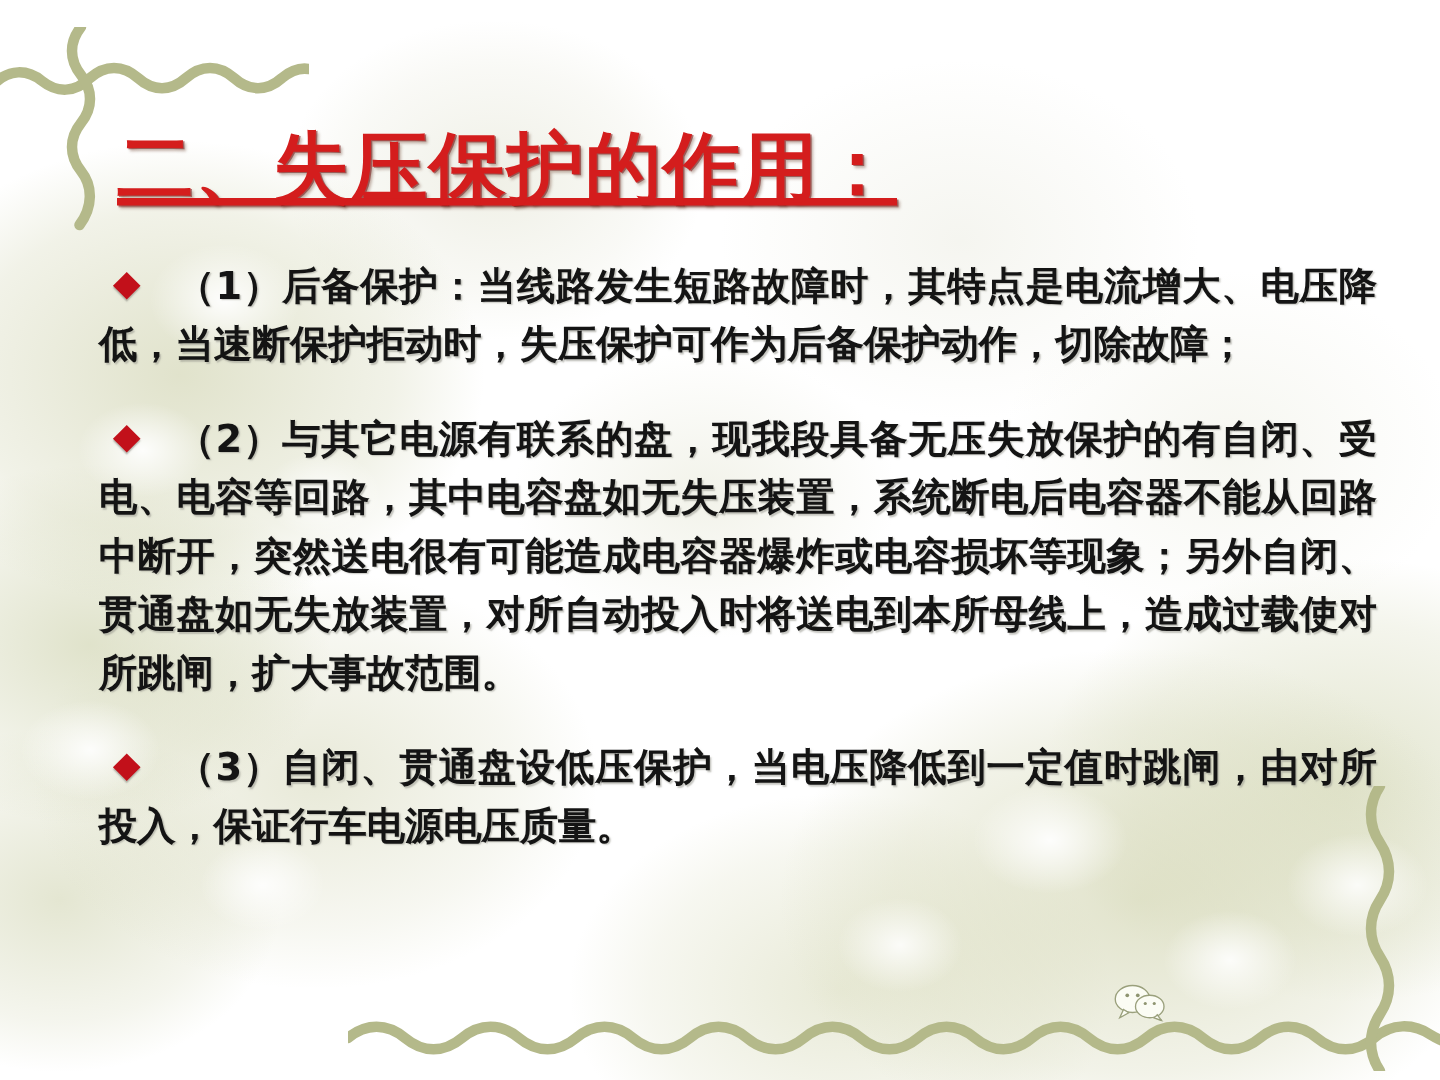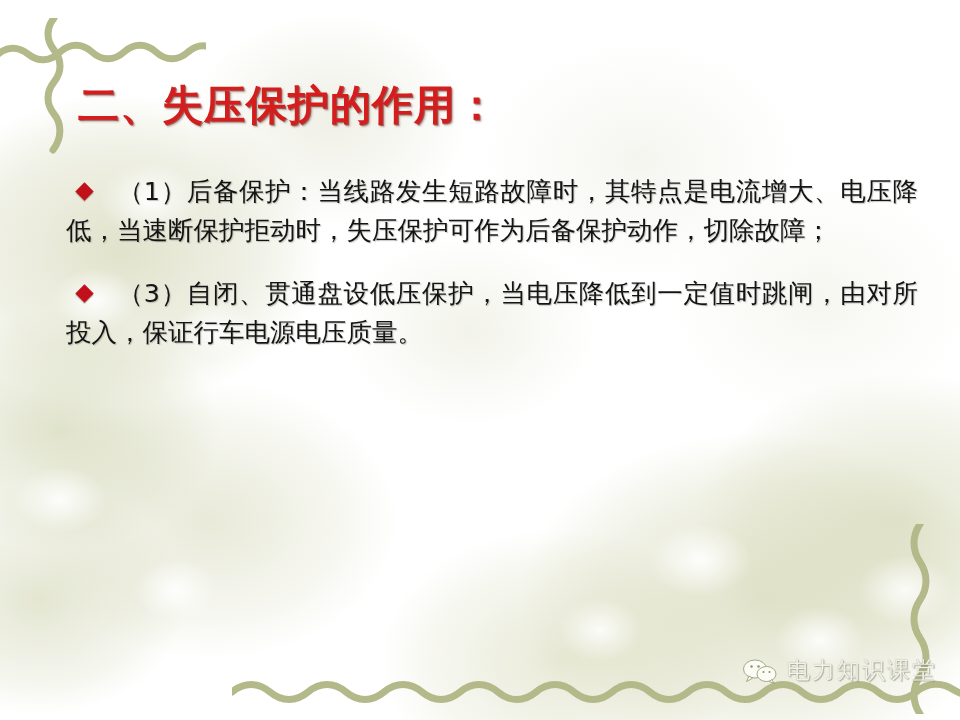--- a/index.html
+++ b/index.html
@@ -63,43 +63,44 @@
   .deco-top-h  { left: -4px;  top: 30px;  width: 210px; height: 40px; }
   .deco-left-v { left: 32px;  top: 18px;  width: 42px;  height: 136px; }
   .deco-bot-h  { left: 232px; top: 670px; width: 730px; height: 40px; }
   .deco-right-v{ left: 900px; top: 524px; width: 42px;  height: 190px; }
 
   
   .title {
     position: absolute;
     left: 78px;
     top: 78px;
-    font-size: 41px;
+    font-size: 51px;
     font-weight: bold;
     letter-spacing: 1px;
     color: #d41d1d;
     white-space: nowrap;
     text-shadow:
        1px 1px 0 rgba(120,20,20,0.55),
        2px 2px 2px rgba(90,40,20,0.35);
+    text-decoration: underline;
   }
 
   
   .body {
     position: absolute;
     left: 66px;
     top: 172px;
     width: 852px;
   }
   .para {
     position: relative;
     margin: 0 0 24px 0;
     font-size: 25.5px;
     line-height: 39px;
-    font-weight: normal;
+    font-weight: bold;
     color: #141414;
     text-align: justify;
     text-justify: inter-ideograph;
     text-shadow: 1px 1px 1px rgba(150,150,140,0.55);
   }
   .para:last-child { margin-bottom: 12px; }
   .bullet {
     display: inline-block;
     width: 13px;
     height: 13px;
@@ -167,20 +168,23 @@
   </svg>
 
   <div class="title">二、失压保护的作用：</div>
 
   <div class="body">
 
     <p class="para">
       <span class="bullet"></span><span>（1）后备保护：当线路发生短路故障时，其特点是电流增大、电压降低，当速断保护拒动时，失压保护可作为后备保护动作，切除故障；</span>
     </p>
 
+    <p class="para">
+      <span class="bullet"></span><span>（2）与其它电源有联系的盘，现我段具备无压失放保护的有自闭、受电、电容等回路，其中电容盘如无失压装置，系统断电后电容器不能从回路中断开，突然送电很有可能造成电容器爆炸或电容损坏等现象；另外自闭、贯通盘如无失放装置，对所自动投入时将送电到本所母线上，造成过载使对所跳闸，扩大事故范围。</span>
+    </p>
 
     <p class="para">
       <span class="bullet"></span><span>（3）自闭、贯通盘设低压保护，当电压降低到一定值时跳闸，由对所投入，保证行车电源电压质量。</span>
     </p>
 
   </div>
 
   <div class="watermark">
     <svg width="36" height="26" viewBox="0 0 36 26">
       <g fill="#fbfcf4" stroke="#9aa07c" stroke-width="0.9">
@@ -189,16 +193,15 @@
       </g>
       <circle cx="9.5" cy="8.5" r="1.25" fill="#8e9470"></circle>
       <circle cx="16.5" cy="8.5" r="1.25" fill="#8e9470"></circle>
       <g fill="#fbfcf4" stroke="#9aa07c" stroke-width="0.9">
         <ellipse cx="24.5" cy="16" rx="9.5" ry="7.5"></ellipse>
         <path d="M29.5,21.5 L32.5,25.5 L27.5,23.6 Z"></path>
       </g>
       <circle cx="21.5" cy="14" r="1.05" fill="#8e9470"></circle>
       <circle cx="27.5" cy="14" r="1.05" fill="#8e9470"></circle>
     </svg>
-    <span class="wm-text">电力知识课堂</span>
   </div>
 
 </div>
 
 </body></html>

